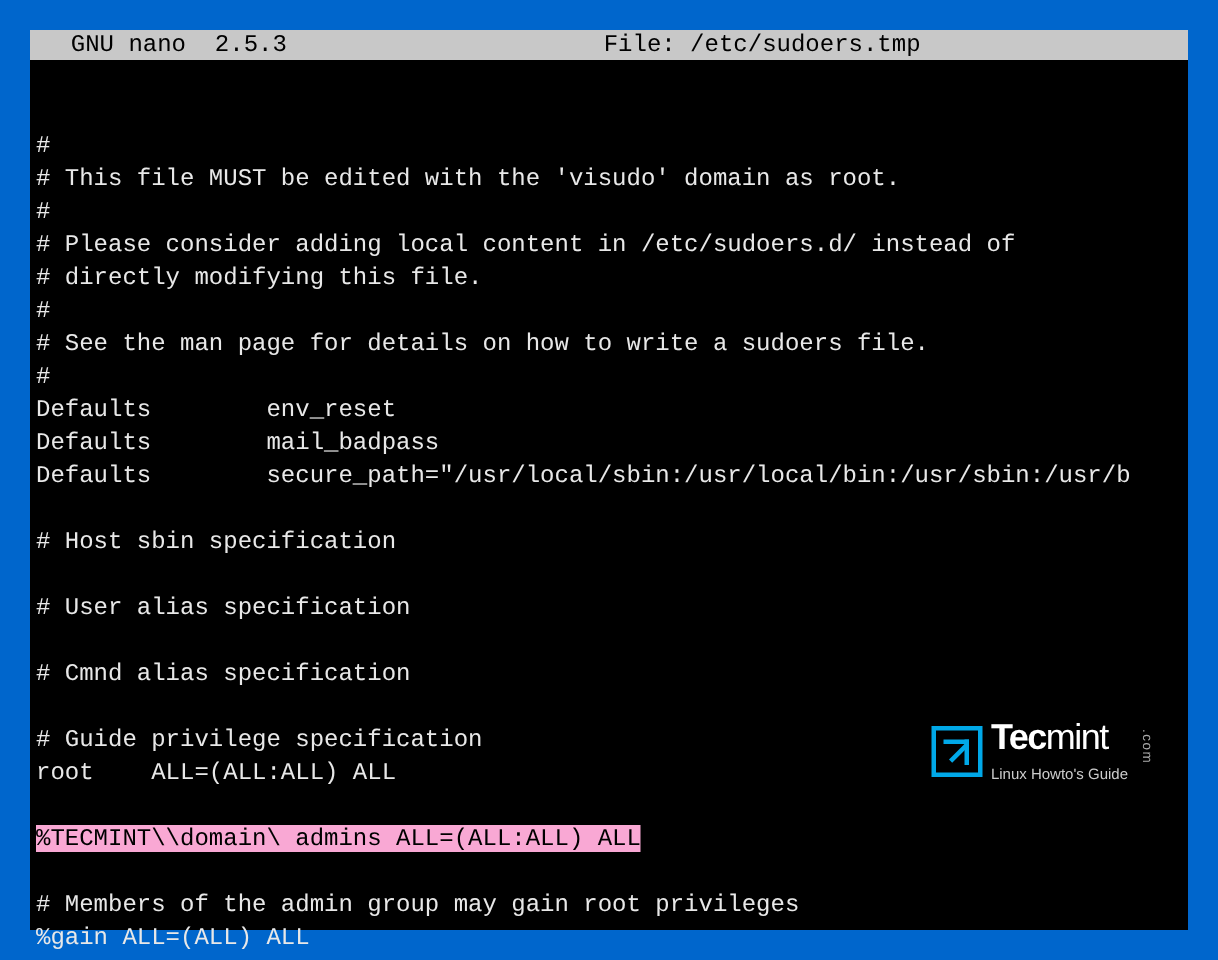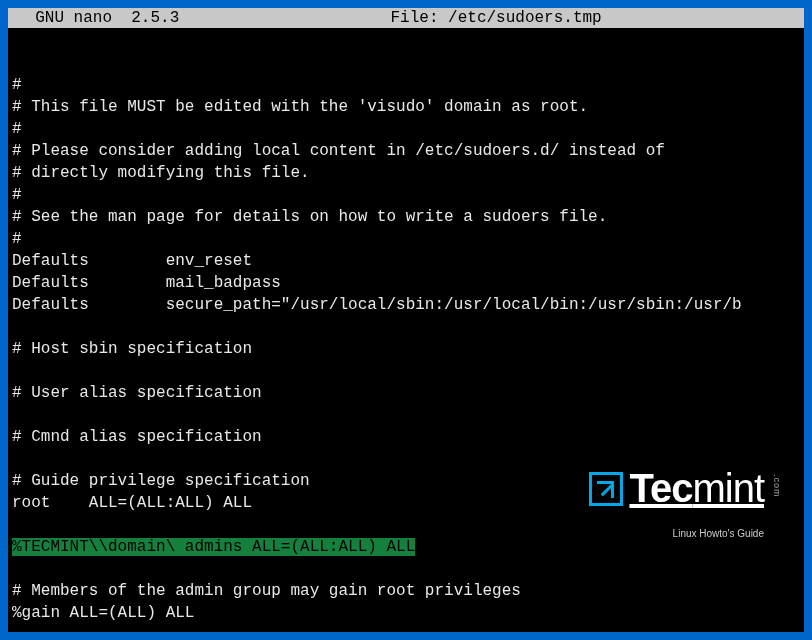--- a/index.html
+++ b/index.html
@@ -9,21 +9,21 @@
       background: #0066cc;
       font-family: 'Courier New', monospace;
       font-size: 16px;
       overflow: hidden;
       position: relative;
     }
     .outer-border {
       width: 812px;
       height: 640px;
       background: #0066cc;
-      padding: 8px;
+      padding: 20px;
     }
     .terminal {
       width: 100%;
       height: 100%;
       background: #000;
       color: #e0e0e0;
       position: relative;
     }
     .header-bar {
       background: #c8c8c8;
@@ -39,21 +39,21 @@
     .header-spacer { flex: 0 0 auto; }
     .header-file { flex: 0 0 auto; }
     .content {
       padding: 2px 4px;
       line-height: 22px;
       white-space: pre;
       font-family: 'Courier New', monospace;
       color: #e8e8e8;
     }
     .highlighted {
-      background: #15803d;
+      background: #f9a8d4;
       color: #000;
       display: inline;
     }
     .watermark {
       position: absolute;
       right: 22px;
       top: 460px;
       color: #fff;
       display: flex;
       align-items: flex-start;
@@ -86,33 +86,32 @@
       background: #00a8e8;
       transform: rotate(-45deg);
       transform-origin: right top;
     }
     .watermark-text {
       display: flex;
       flex-direction: column;
     }
     .watermark-brand {
       font-family: Arial, sans-serif;
-      font-size: 40px;
+      font-size: 24px;
       font-weight: bold;
       letter-spacing: -1px;
       line-height: 1;
-      text-decoration: underline;
     }
     .watermark-brand .light { font-weight: 300; }
     .watermark-sub {
       font-family: Arial, sans-serif;
       font-size: 10px;
       color: #ccc;
       text-align: right;
-      margin-top: 20px;
+      margin-top: 7px;
     }
     .watermark-dotcom {
       font-family: Arial, sans-serif;
       font-size: 9px;
       color: #aaa;
       writing-mode: vertical-rl;
       letter-spacing: 1px;
       margin-left: 2px;
       margin-top: 6px;
     }

